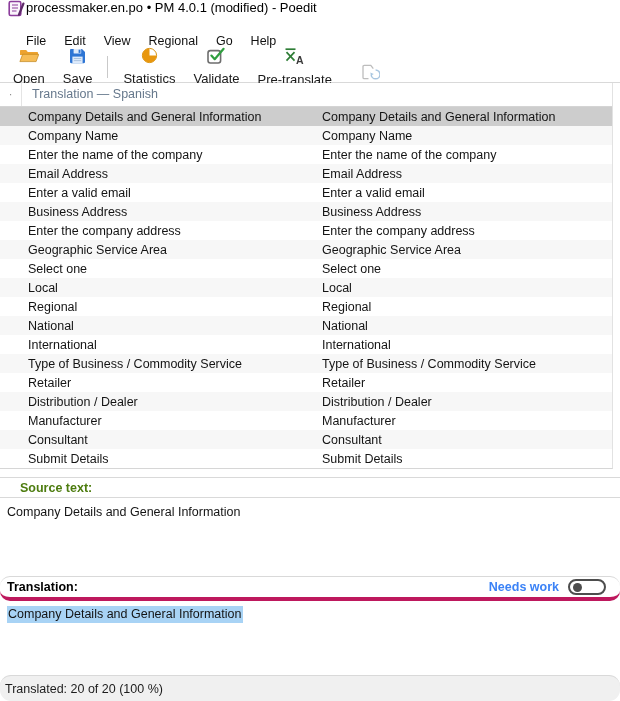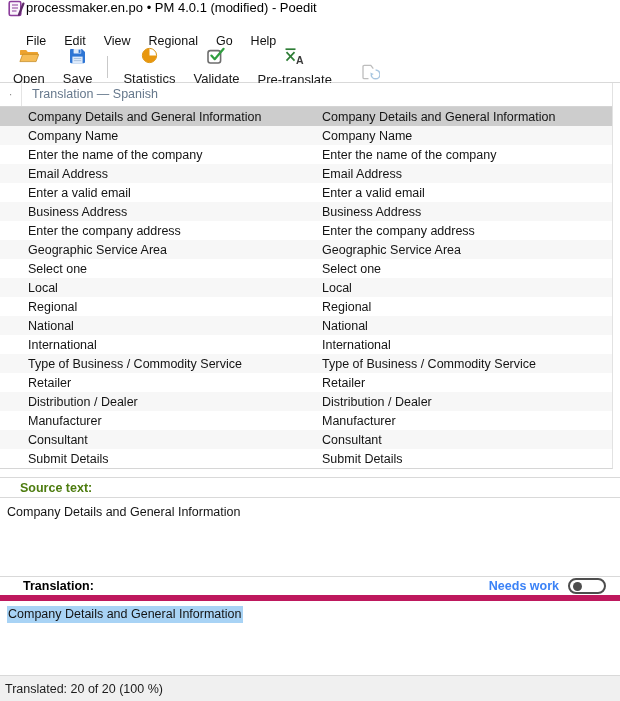--- a/index.html
+++ b/index.html
@@ -68,43 +68,43 @@
     flex: 0 0 21px; display: flex; align-items: center;
     border-top: 1px solid #d9d9d9; border-bottom: 1px solid #d9d9d9;
     padding-left: 20px; font-size: 12.5px; font-weight: bold; color: #4d7c0f;
     background: #fff;
   }
   .source-area { flex: 0 0 78px; padding: 7px; font-size: 12.5px; color: #141414; background: #fff; }
 
   
   .translation-label-row {
     flex: 0 0 25px; display: flex; align-items: center;
-    border-top: 1px solid #d9d9d9; border-bottom: 6px solid #be185d;
-    padding: 0 14px 0 23px; font-size: 12.5px; background: #fff;
+    border-top: 1px solid #d9d9d9; border-bottom: 4px solid #be185d;
+    padding: 0 14px 0 7px; font-size: 12.5px; background: #fff; border-radius: 10px;
   }
   .translation-label { font-weight: bold; color: #000; }
   .flex-spacer { flex: 1; }
   .needs-work-label { font-weight: bold; color: #3b82f6; margin-right: 9px; }
   .toggle {
     width: 38px; height: 16px; border: 2px solid #4d4d4d; border-radius: 9px;
     position: relative; background: #fff; cursor: pointer;
   }
   .toggle .knob {
     width: 9px; height: 9px; border-radius: 50%;
     background: #4d4d4d; position: absolute; left: 3px; top: 1.5px;
   }
   .translation-area { flex: 0 0 74px; padding: 6px 7px; font-size: 12.5px; color: #141414; background: #fff; }
   .hl { background: #a8d3f5; padding: 1px 2px 2px 1px; }
 
   
   .statusbar {
     flex: 0 0 26px; margin-top: auto;
     background: #f0f0f0; border-top: 1px solid #d9d9d9;
     display: flex; align-items: center; padding-left: 5px;
-    font-size: 12.5px; color: #1c1c1c;
+    font-size: 12.5px; color: #1c1c1c; border-radius: 11px;
   }
 </style>
 </head>
 <body>
 
 <div class="app">
 
   <div class="titlebar">
     <span class="tool-icon">
       <svg width="17" height="17" viewBox="0 0 17 17">

